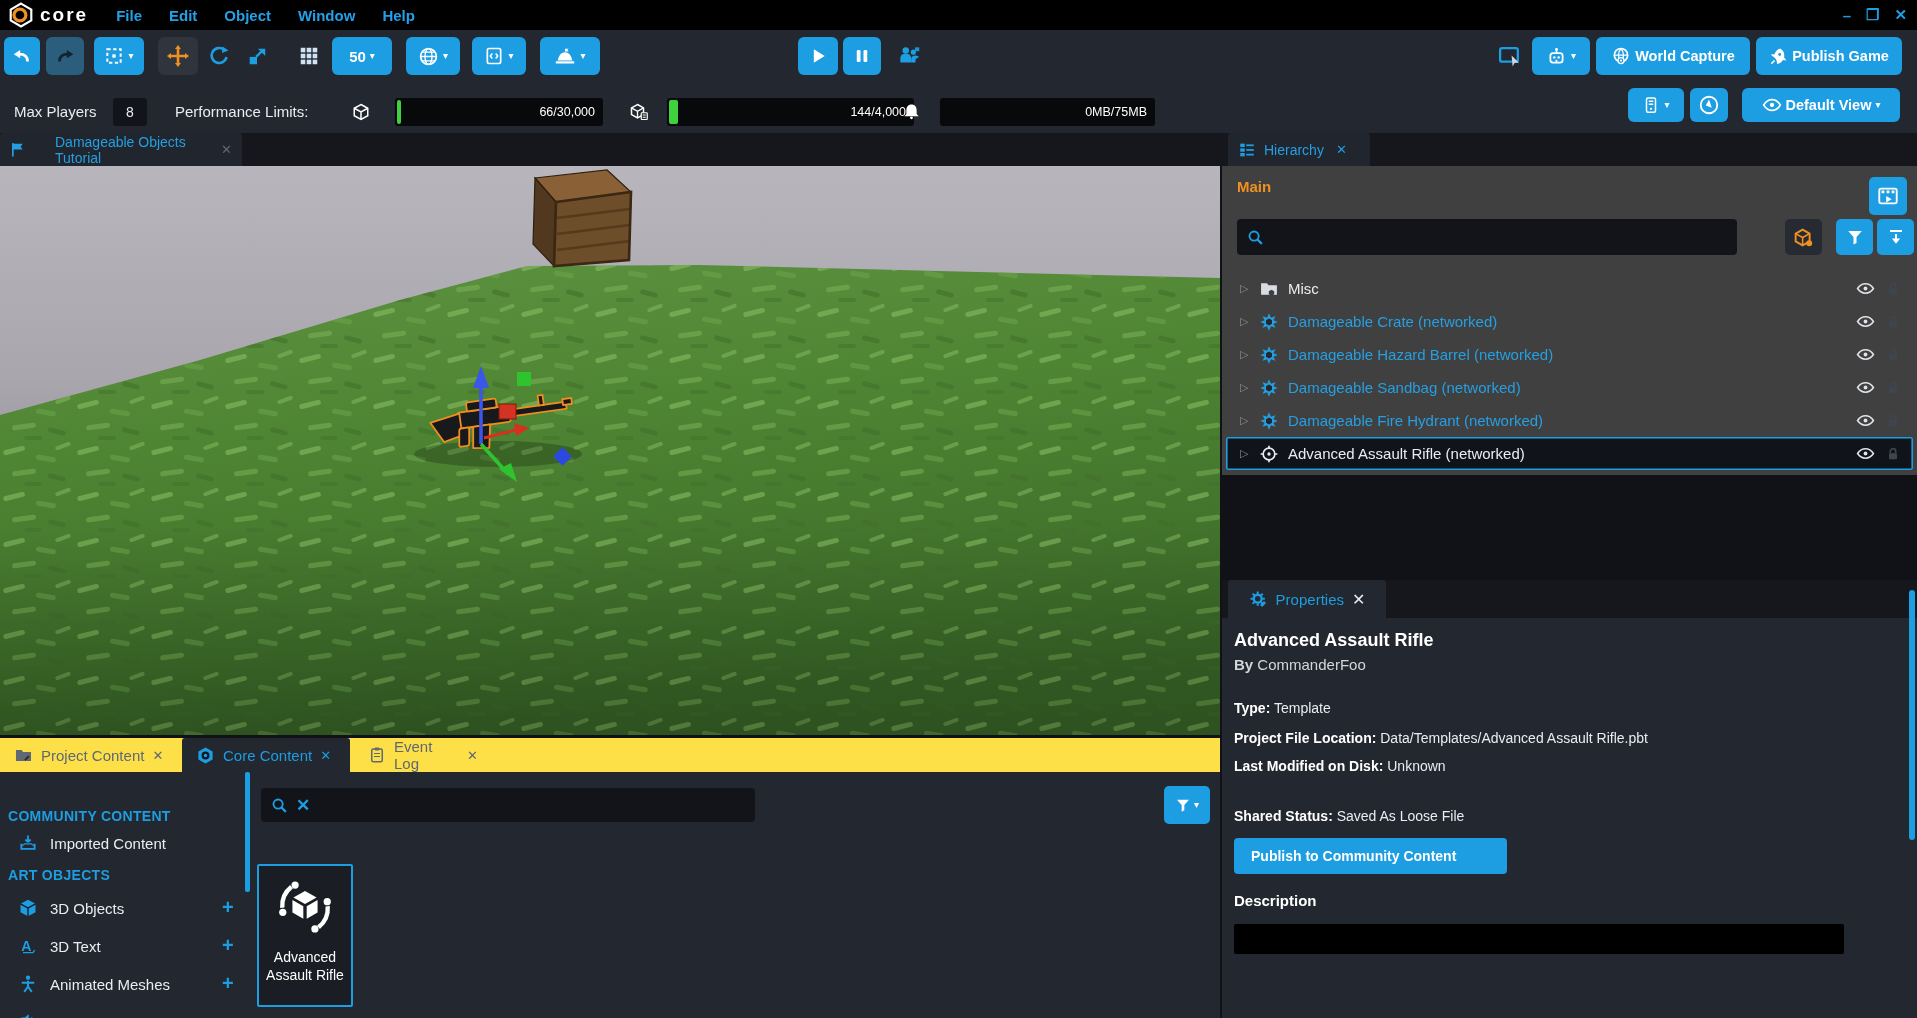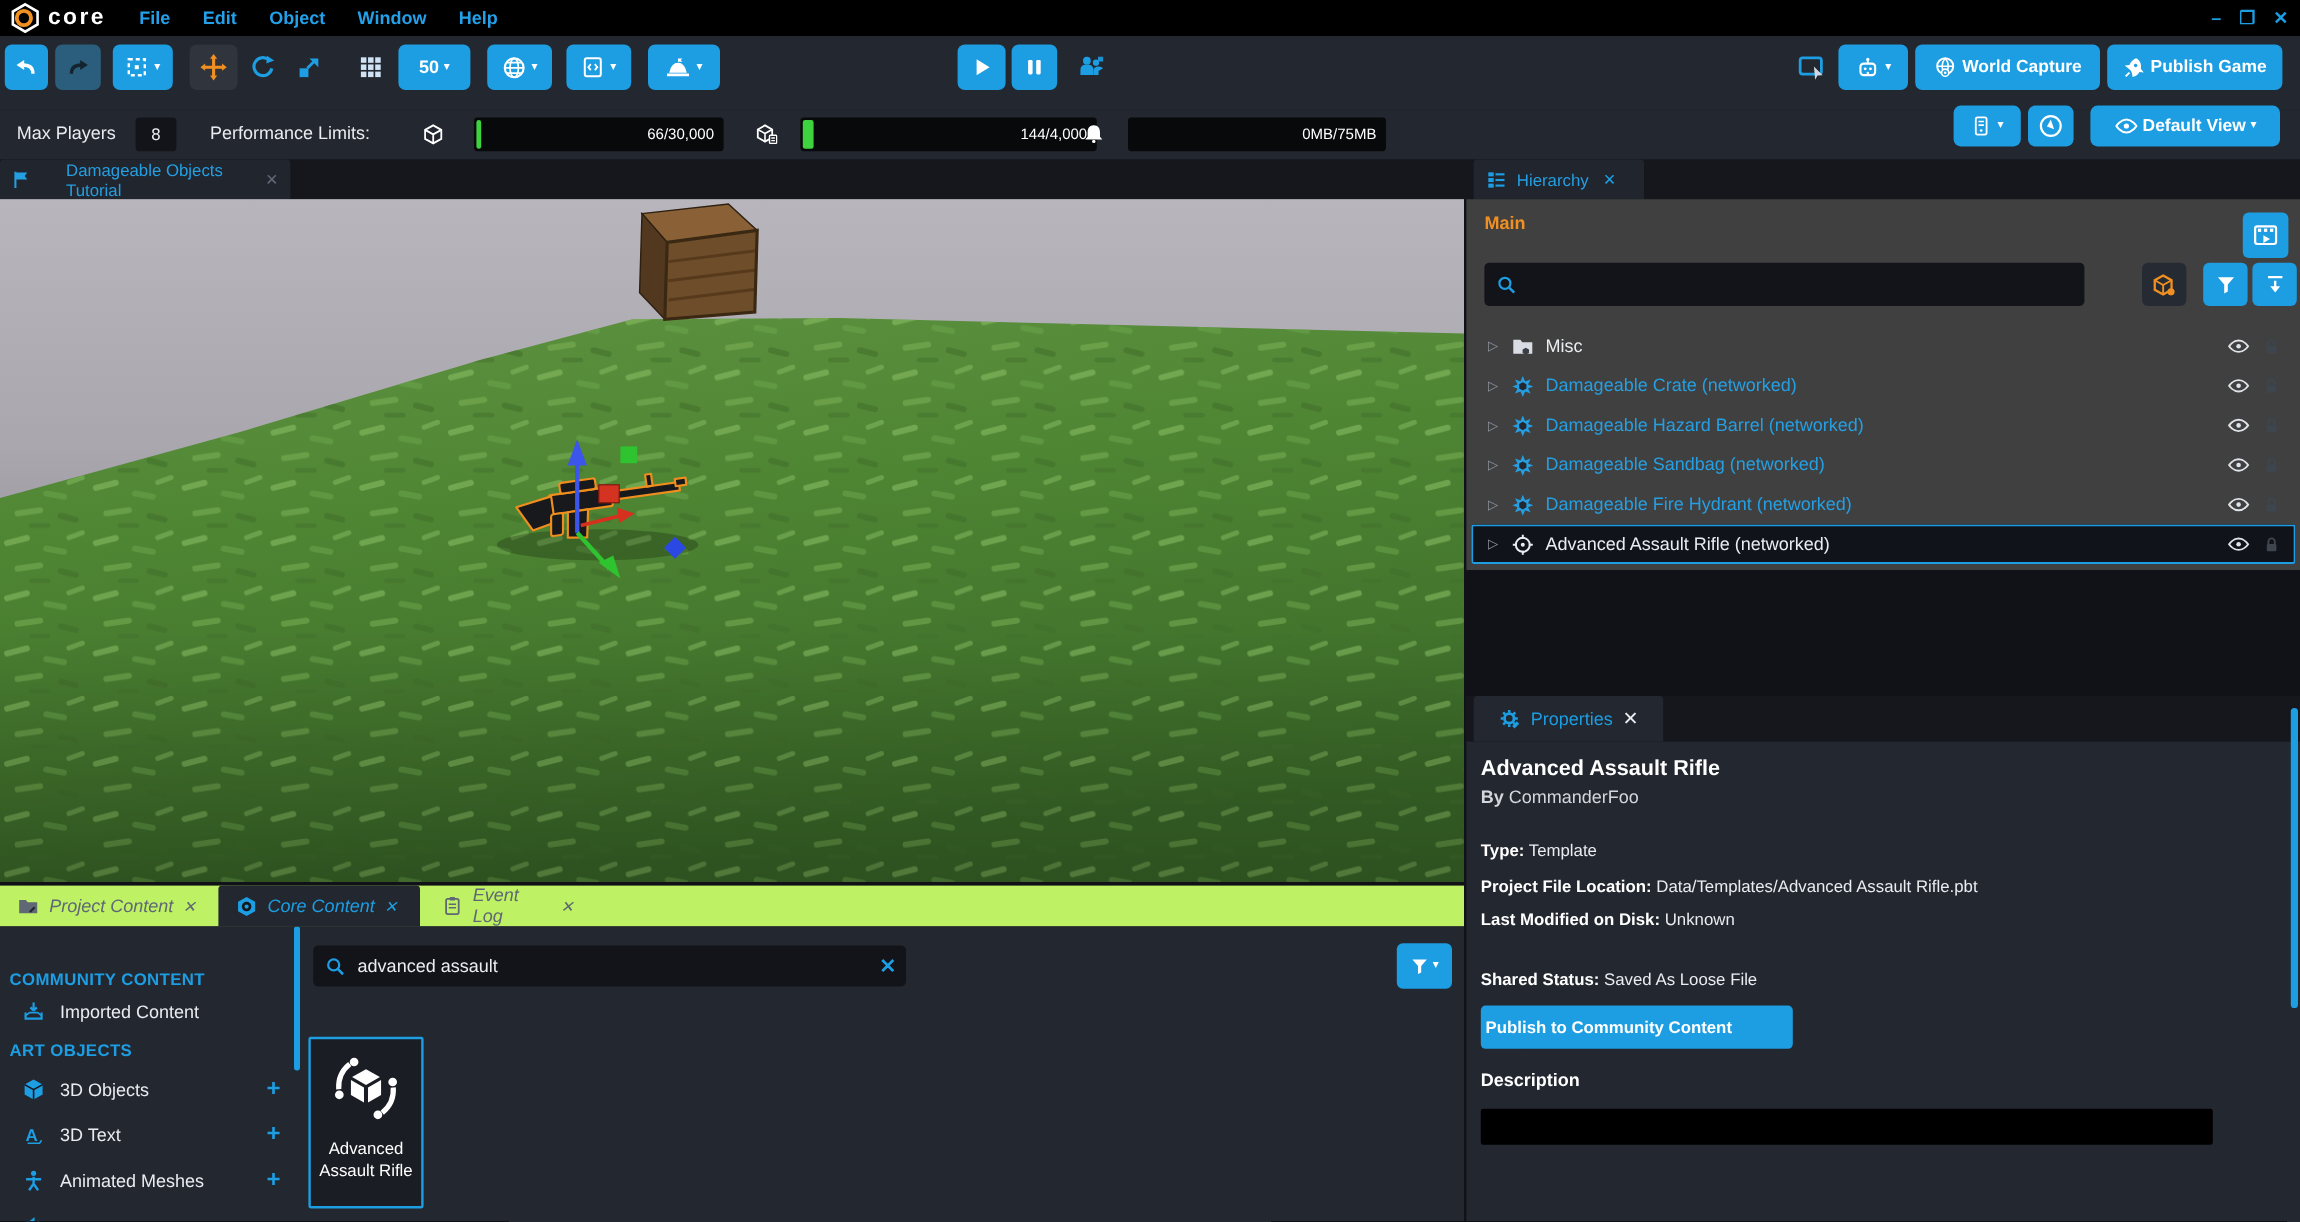--- a/index.html
+++ b/index.html
@@ -65,21 +65,21 @@
   .pby{position:absolute;left:12px;top:76px;font-size:15px;color:#d3d7dc;}
   .pline{position:absolute;left:12px;font-size:14px;color:#e9ecf0;}
   .pline b{color:#fff;}
   .pbtn{position:absolute;left:12px;width:256px;height:36px;background:#1d9de2;border-radius:4px;color:#fff;font-weight:bold;font-size:14px;display:flex;align-items:center;}
   .pdesc{position:absolute;left:12px;top:312px;font-size:15px;font-weight:bold;color:#fff;}
   .pfield{position:absolute;left:12px;top:344px;width:610px;height:30px;background:#000;border-radius:2px;}
   .pscroll{position:absolute;right:2px;top:10px;width:6px;height:250px;background:#1d9de2;border-radius:3px;}
 
   
   .content{position:absolute;left:0;top:738px;width:1220px;height:280px;}
-  .ctabstrip{position:absolute;left:0;top:0;width:1220px;height:34px;background:#bef264;display:flex;font-style:italic;}
+  .ctabstrip{position:absolute;left:0;top:0;width:1220px;height:34px;background:#fde047;display:flex;}
   .ctab{height:34px;display:flex;align-items:center;gap:8px;padding:0 14px;color:#5f6874;font-size:15px;}
   .ctab.active{background:#23272f;color:#1d9de2;border-radius:3px 3px 0 0;}
   .cbody{position:absolute;left:0;top:34px;width:1220px;height:246px;background:#23272f;overflow:hidden;}
   .sheading{position:absolute;left:8px;font-size:14px;font-weight:bold;color:#1d9de2;letter-spacing:.3px;}
   .srow{position:absolute;left:18px;display:flex;align-items:center;gap:12px;font-size:15px;color:#e9ecf0;}
   .splus{position:absolute;left:222px;color:#1d9de2;font-size:20px;font-weight:bold;}
   .sscroll{position:absolute;left:245px;top:0;width:5px;height:120px;background:#1d9de2;border-radius:2px;}
   .csearch{position:absolute;left:261px;top:16px;width:494px;height:34px;background:#121419;border-radius:4px;display:flex;align-items:center;gap:8px;padding:0 8px 0 10px;box-sizing:border-box;}
   .csearch input{background:transparent;border:none;outline:none;color:#e9ecf0;font-size:15px;font-family:"Liberation Sans",sans-serif;flex:1;}
   .cclear{color:#1d9de2;font-size:17px;font-weight:bold;}
@@ -674,21 +674,21 @@
         <span class="lbl">Properties</span>
         <span class="clsblue">✕</span>
       </div>
     </div>
     <div class="ptitle">Advanced Assault Rifle</div>
     <div class="pby"><b>By</b> <span>CommanderFoo</span></div>
     <div class="pline" style="top:120px;"><b>Type:</b> <span>Template</span></div>
     <div class="pline" style="top:150px;"><b>Project File Location:</b> <span>Data/Templates/Advanced Assault Rifle.pbt</span></div>
     <div class="pline" style="top:178px;"><b>Last Modified on Disk:</b> <span>Unknown</span></div>
     <div class="pline" style="top:228px;"><b>Shared Status:</b> <span>Saved As Loose File</span></div>
-    <div class="pbtn" style="top:258px;padding-left:4px;">Publish to Community Content</div>
+    <div class="pbtn" style="top:258px;padding-left:17px;">Publish to Community Content</div>
     <div class="pdesc">Description</div>
     <div class="pfield"></div>
     <div class="pscroll"></div>
   </div>
 
   <div class="content">
     <div class="ctabstrip">
       <div class="ctab" style="width:150px;">
         <span>
             <svg width="19" height="19" viewBox="0 0 24 24">
@@ -777,21 +777,20 @@
       </div>
       <div class="sscroll"></div>
 
       <div class="csearch">
         <span>
             <svg width="17" height="17" viewBox="0 0 24 24">
               <circle cx="10" cy="10" r="6.5" fill="none" stroke="#1d9de2" stroke-width="2.6"></circle>
               <line x1="15" y1="15" x2="21" y2="21" stroke="#1d9de2" stroke-width="3"></line>
             </svg>
           </span>
-        <input type="text" value="advanced assault" style="">
         <span class="cclear">✕</span>
       </div>
       <div class="cfilter">
         <span>
             <svg width="16" height="16" viewBox="0 0 24 24">
               <polygon points="3,4 21,4 14,12 14,20 10,22 10,12" fill="#fff"></polygon>
             </svg>
           </span>
         <span class="caret">▾</span>
       </div>

